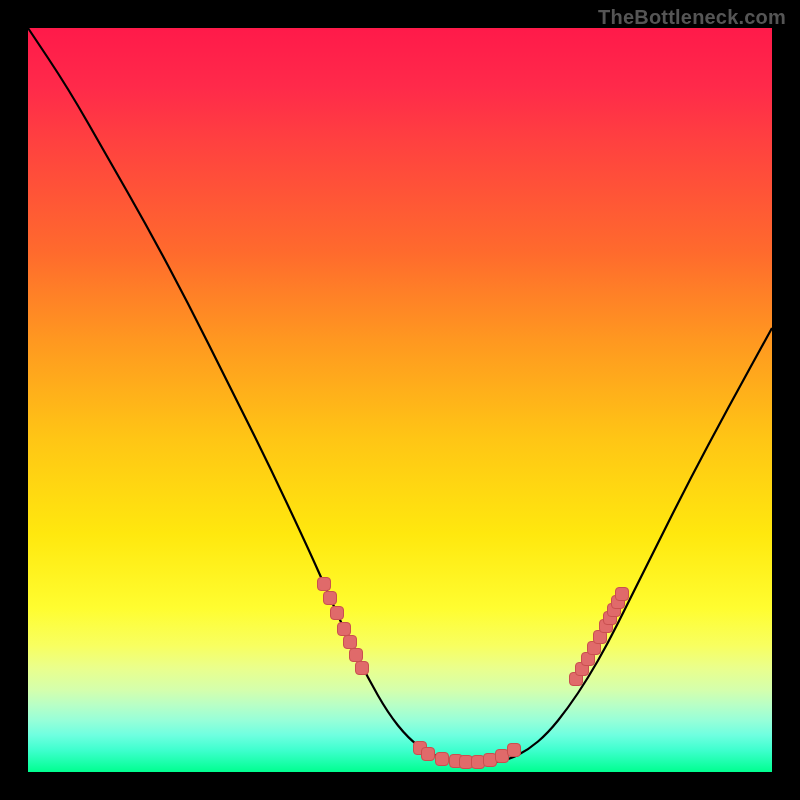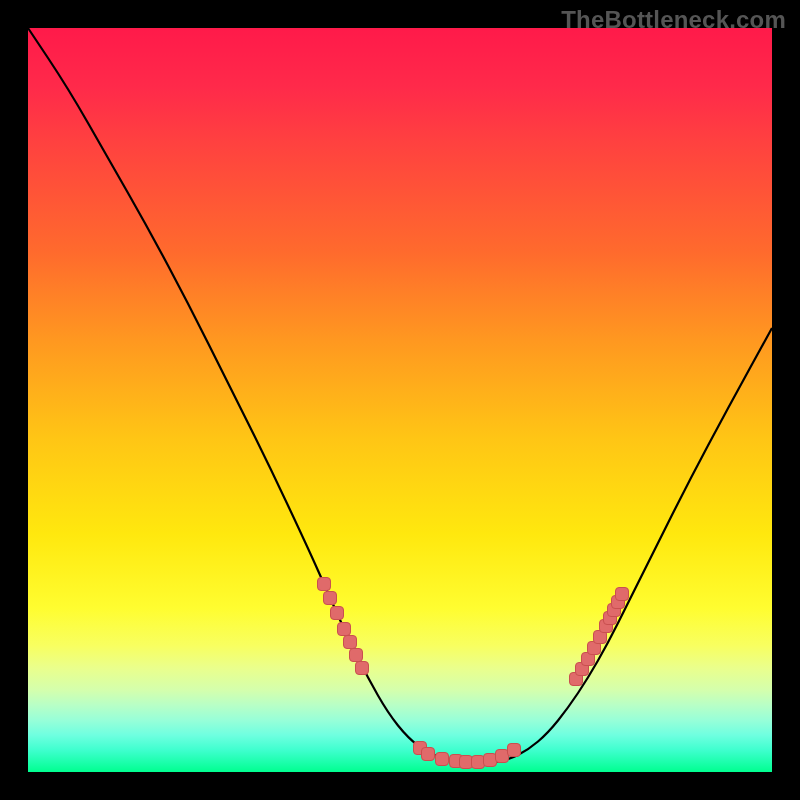--- a/index.html
+++ b/index.html
@@ -35,21 +35,21 @@
       #40ffcf 97%,
       #20ffb0 98.5%,
       #00ff90 100%
     );
   }
   .attribution {
     position: absolute;
     top: 6px;
     right: 14px;
     color: #555;
-    font-size: 24px;
+    font-size: 20px;
     font-weight: bold;
     letter-spacing: 0.2px;
   }
   svg.curve {
     position: absolute;
     left: 0;
     top: 0;
     width: 744px;
     height: 744px;
     overflow: visible;

